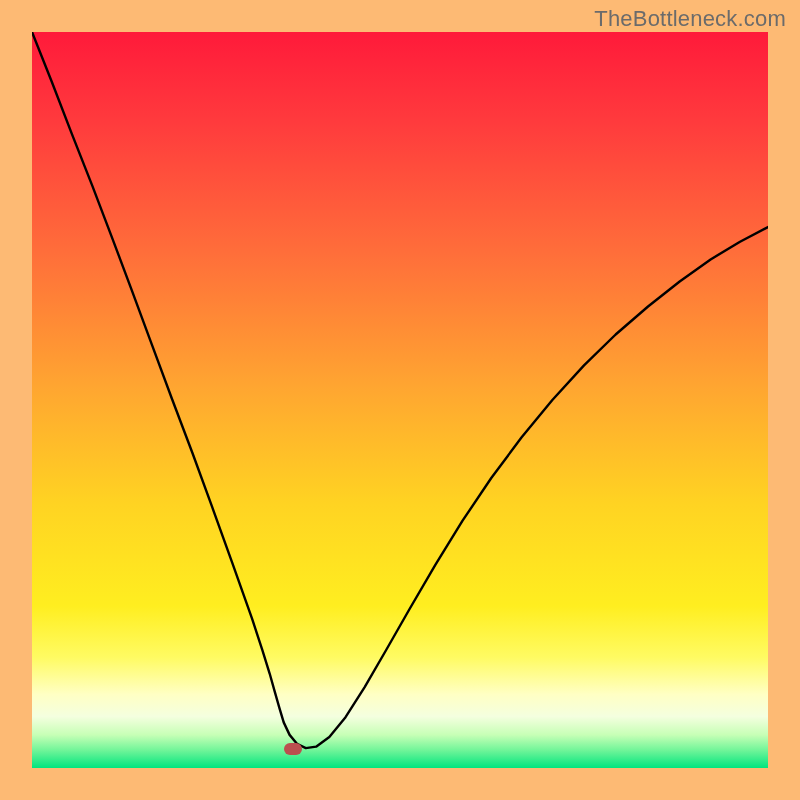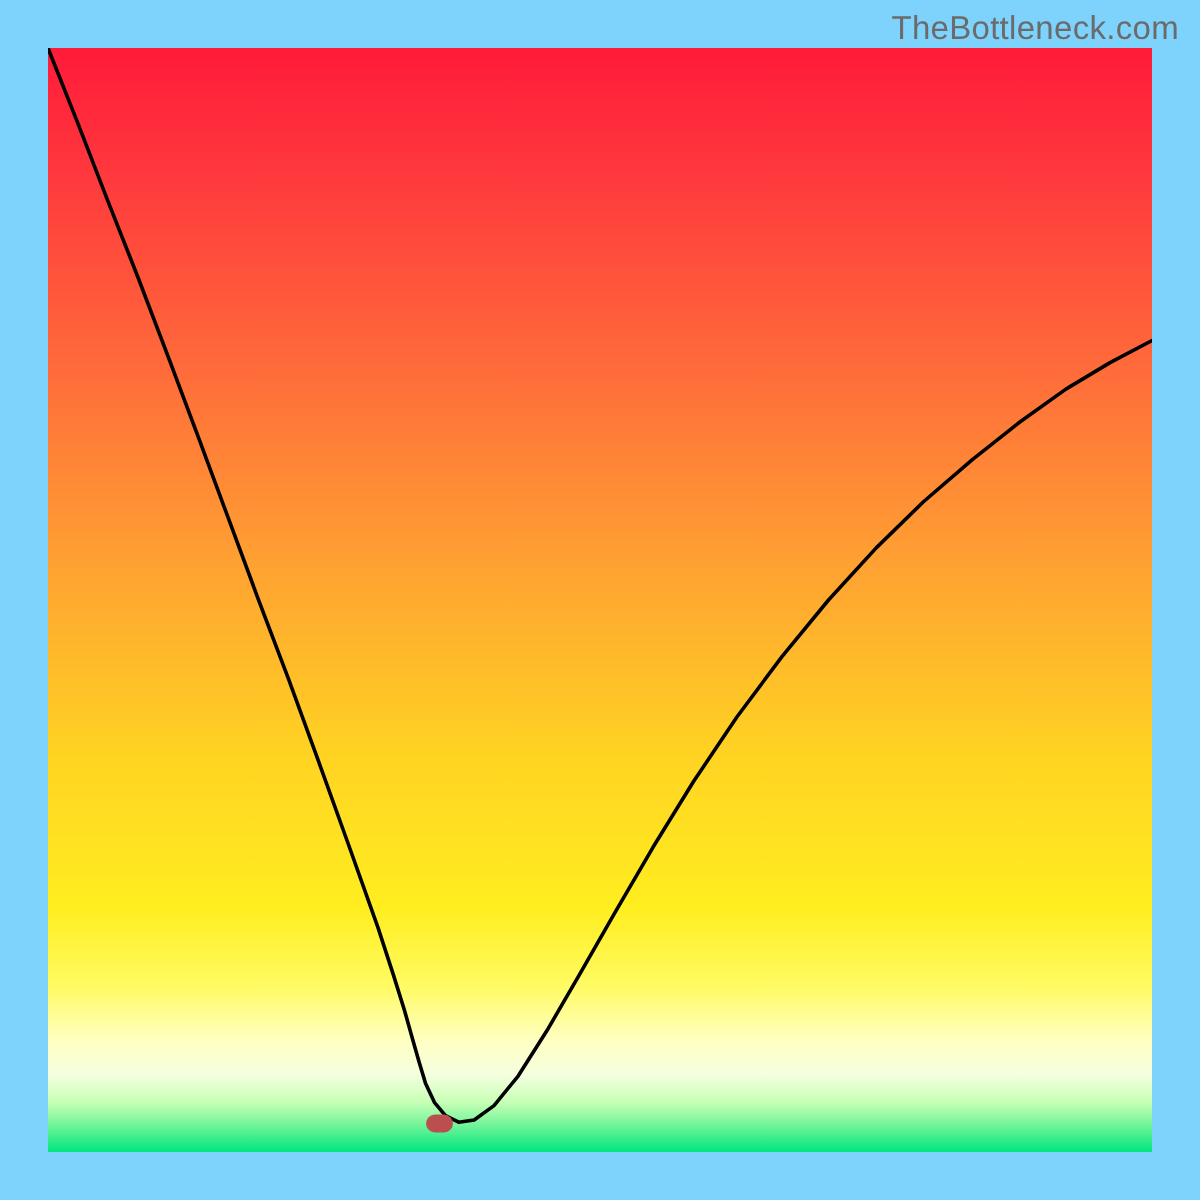--- a/index.html
+++ b/index.html
@@ -10,21 +10,21 @@
     background: #000;
     overflow: hidden;
     font-family: Arial, Helvetica, sans-serif;
   }
   .frame {
     position: absolute;
     left: 0;
     top: 0;
     width: 800px;
     height: 800px;
-    background: #7dd3fc;
+    background: #fdba74;
   }
   .plot-area {
     position: absolute;
     left: 32px;
     top: 32px;
     width: 736px;
     height: 736px;
     overflow: hidden;
   }
   .watermark {

